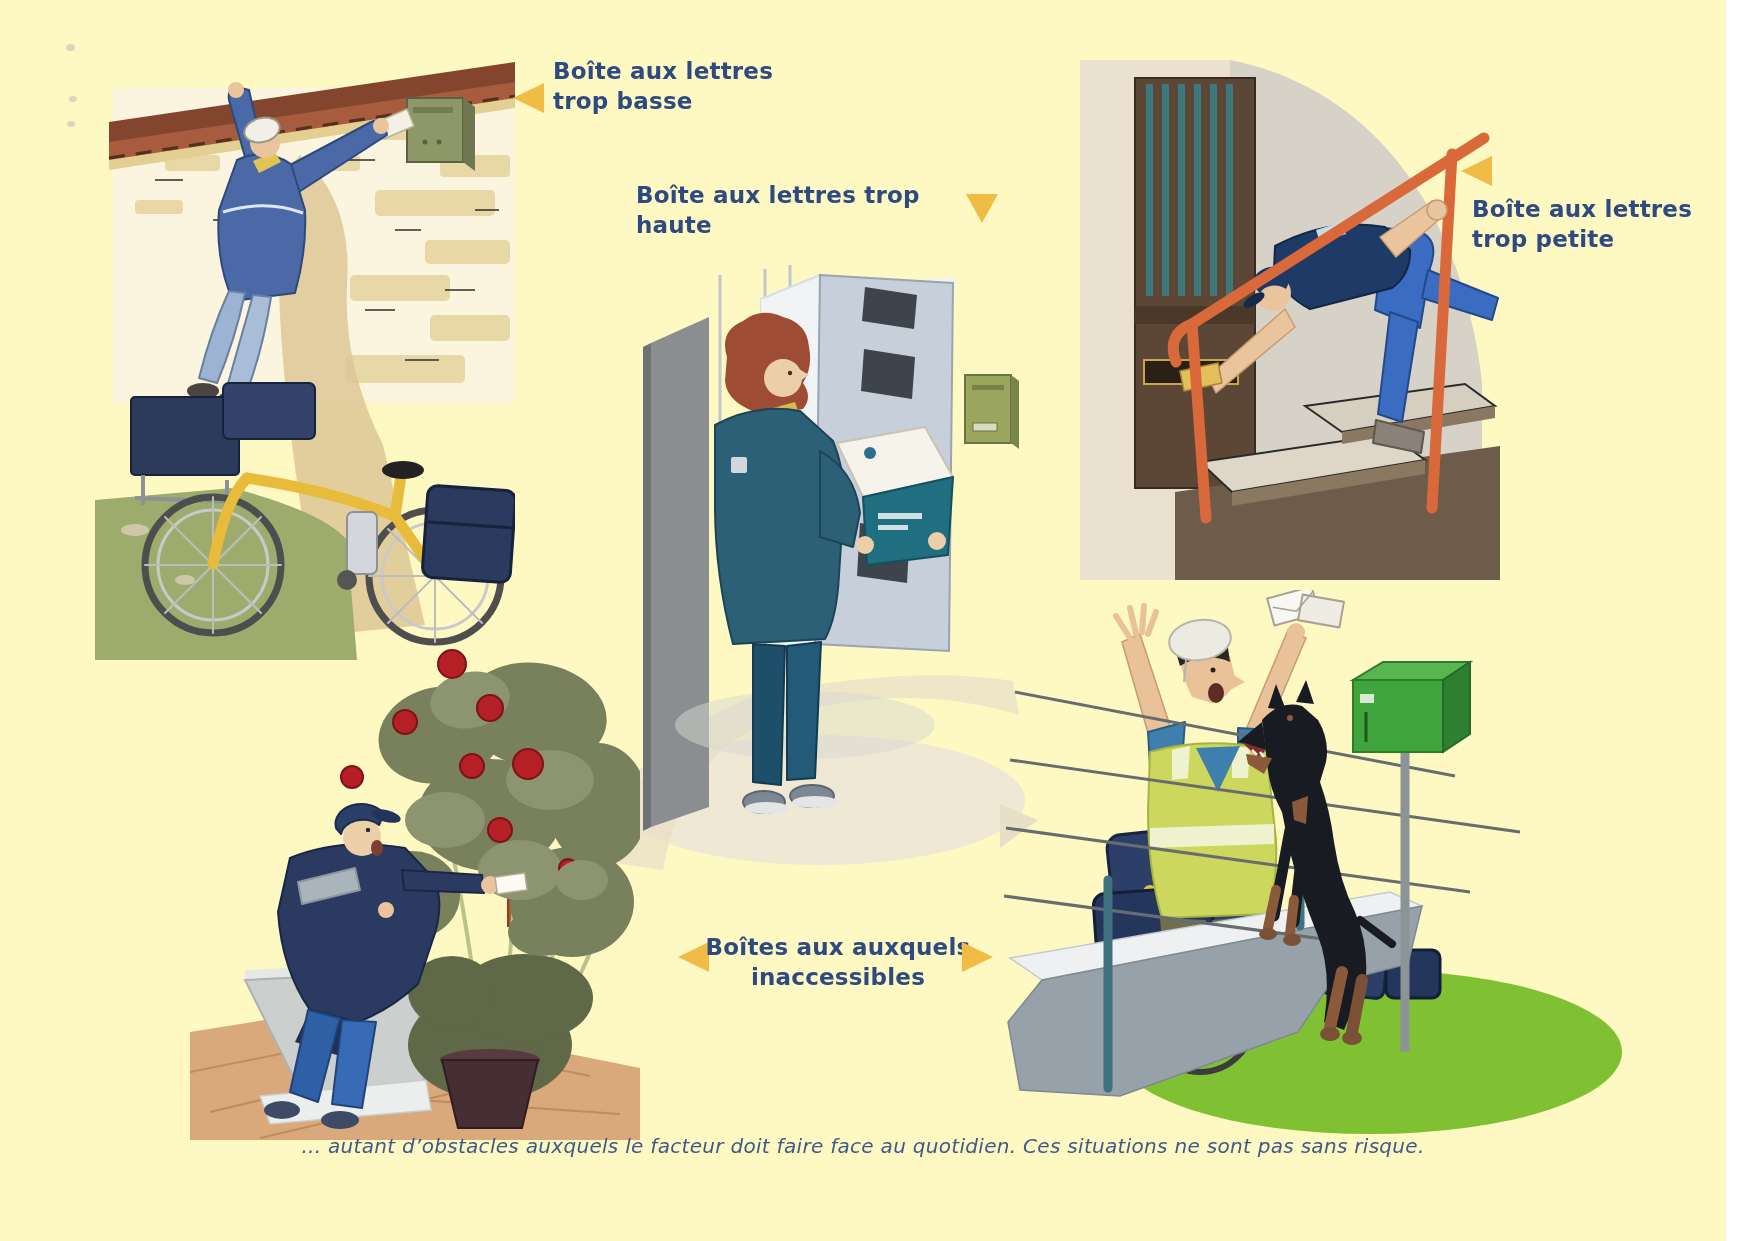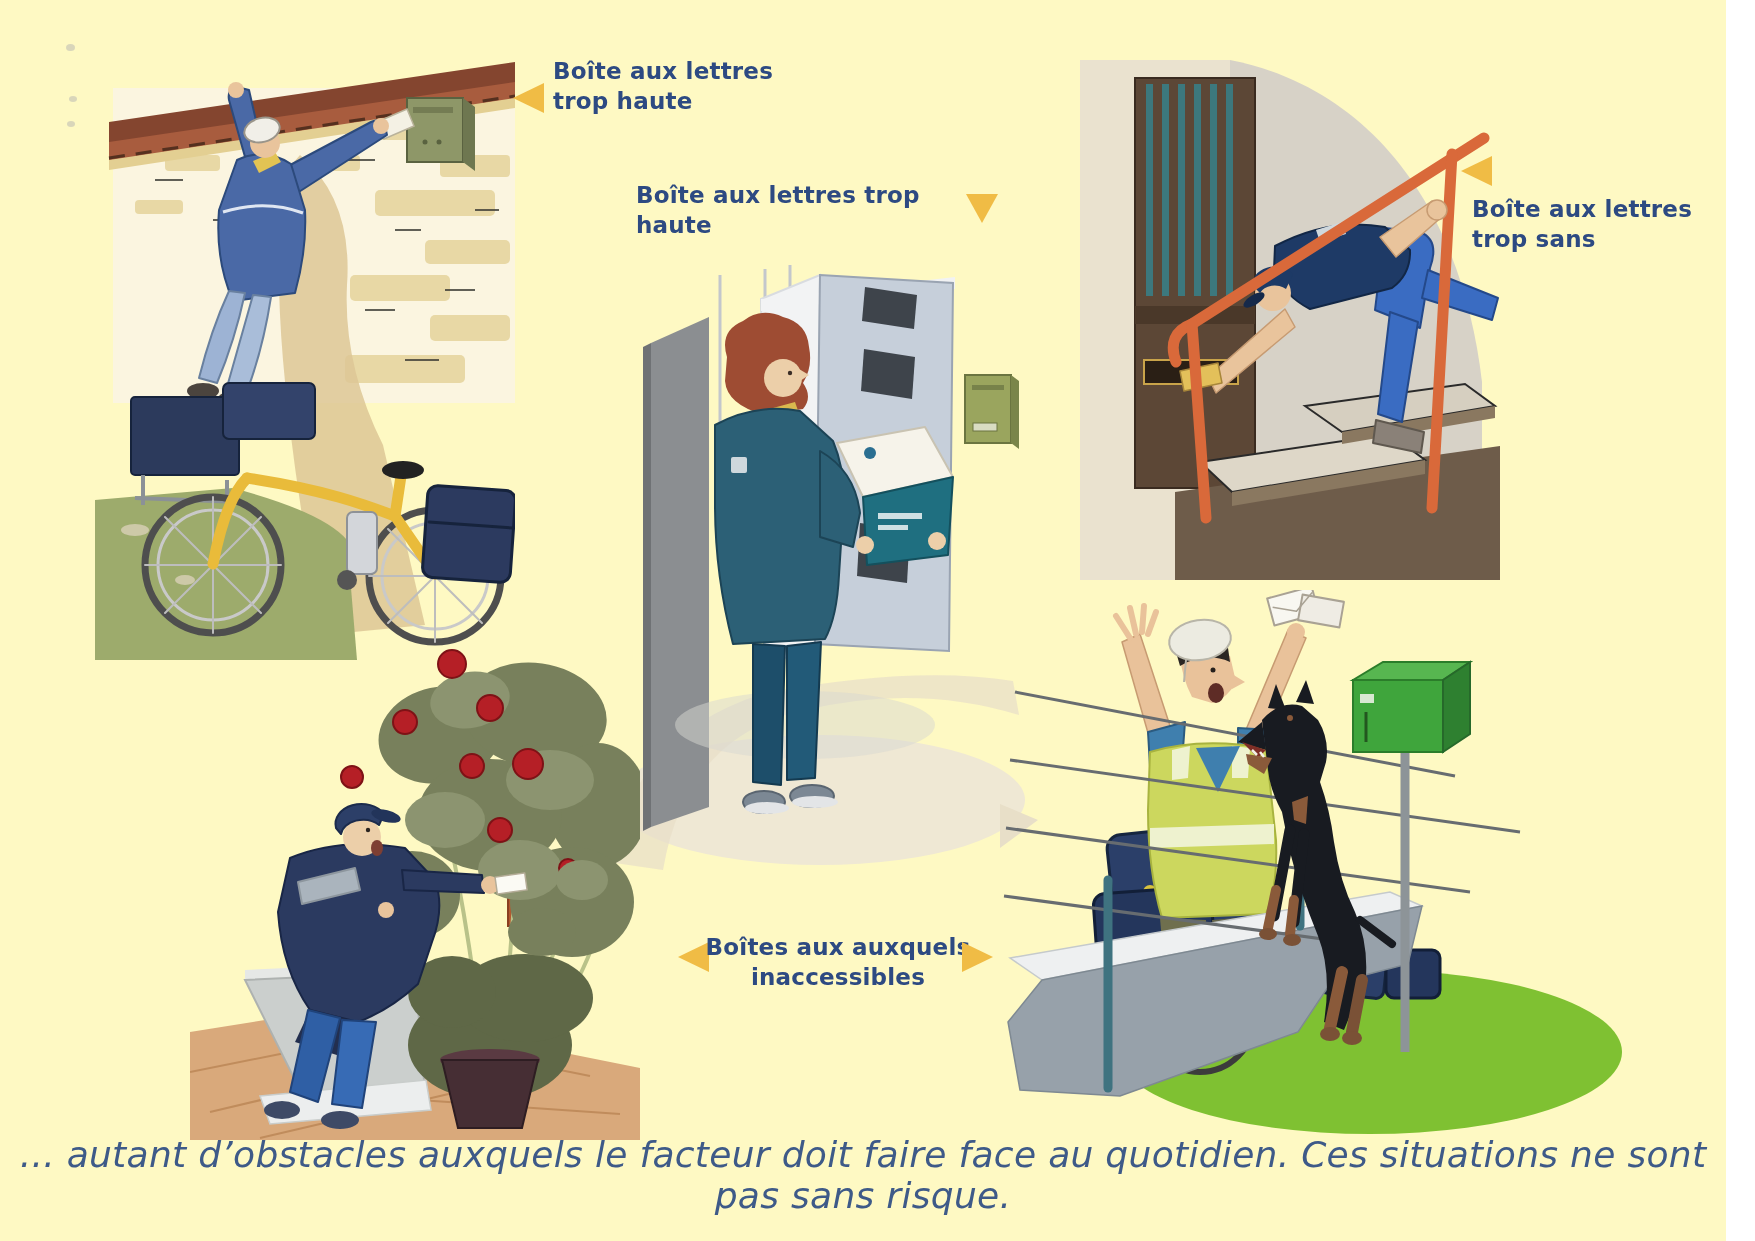--- a/index.html
+++ b/index.html
@@ -14,21 +14,21 @@
     letter-spacing:0.2px;
   }
   .label .ln{white-space:nowrap;}
   .label.center{text-align:center;transform:translateX(-50%);}
   .tri{position:absolute;width:0;height:0;}
   .tri-left{border-top:15px solid transparent;border-bottom:15px solid transparent;border-right:31px solid #f0bc45;}
   .tri-right{border-top:15px solid transparent;border-bottom:15px solid transparent;border-left:31px solid #f0bc45;}
   .tri-down{border-left:16px solid transparent;border-right:16px solid transparent;border-top:29px solid #f0bc45;}
   .caption{
     position:absolute;left:0;top:1134px;width:100%;text-align:center;
-    color:#3e5a88;font-style:italic;font-size:36px;letter-spacing:0.3px;
+    color:#3e5a88;font-style:italic;font-size:20px;letter-spacing:0.3px;
   }
   .artifact{position:absolute;background:#b9b9b3;border-radius:50%;opacity:.55;}
 </style>
 </head>
 <body>
 
 <div class="canvas">
 
   <div class="artifact" style="left:66px;top:44px;width:9px;height:7px;"></div>
   <div class="artifact" style="left:69px;top:96px;width:8px;height:6px;"></div>
@@ -392,33 +392,33 @@
         <ellipse cx="292" cy="350" rx="9" ry="6" fill="#7a5136"></ellipse>
         <ellipse cx="330" cy="444" rx="10" ry="7" fill="#7a5136"></ellipse>
         <ellipse cx="352" cy="448" rx="10" ry="7" fill="#7a5136"></ellipse>
       </g>
     </svg>
   </figure>
 
   <span class="tri tri-left" style="left:513px;top:83px;"></span>
   <div class="label" style="left:553px;top:56px;">
     <div class="ln">Boîte aux lettres</div>
-    <div class="ln">trop haute</div>
+    <div class="ln">trop basse</div>
   </div>
 
   <div class="label" style="left:636px;top:180px;">
     <div class="ln">Boîte aux lettres trop</div>
     <div class="ln">haute</div>
   </div>
   <span class="tri tri-down" style="left:966px;top:194px;"></span>
 
   <span class="tri tri-left" style="left:1461px;top:156px;"></span>
   <div class="label" style="left:1472px;top:194px;">
     <div class="ln">Boîte aux lettres</div>
-    <div class="ln">trop sans</div>
+    <div class="ln">trop petite</div>
   </div>
 
   <span class="tri tri-left" style="left:678px;top:942px;"></span>
   <div class="label center" style="left:838px;top:932px;">
     <div class="ln">Boîtes aux auxquels</div>
     <div class="ln">inaccessibles</div>
   </div>
   <span class="tri tri-right" style="left:962px;top:942px;"></span>
 
   <div class="caption">... autant d’obstacles auxquels le facteur doit faire face au quotidien. Ces situations ne sont pas sans risque.</div>

